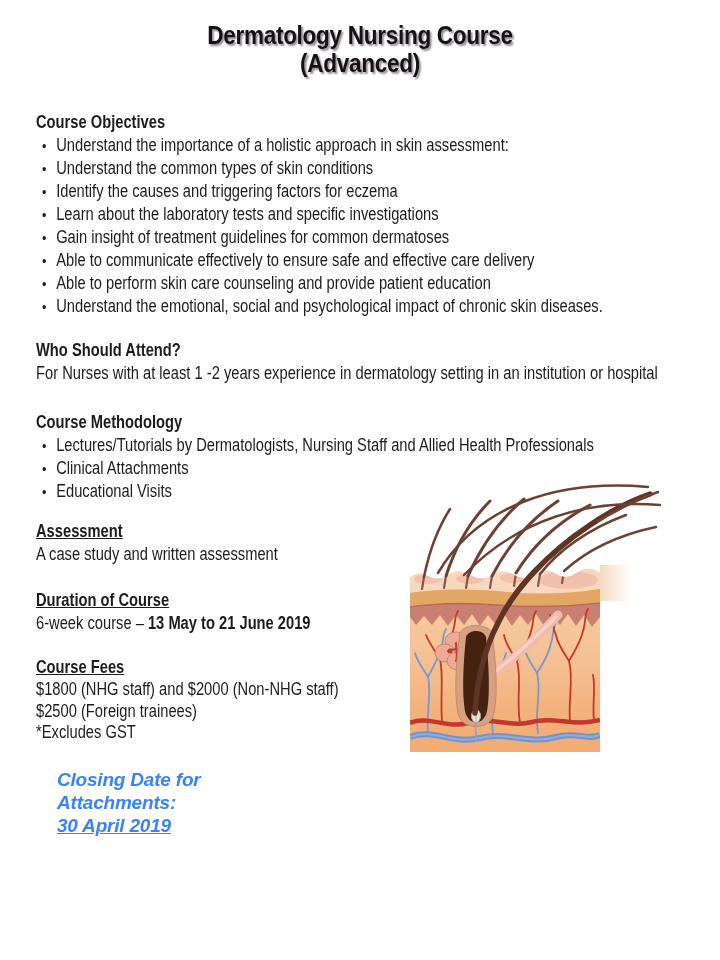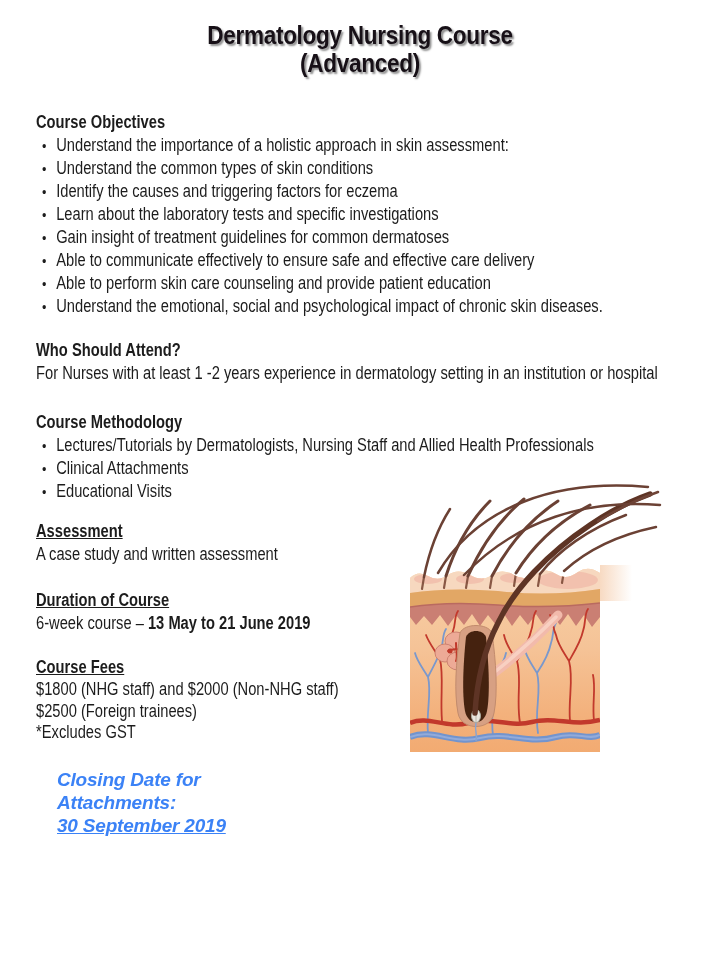--- a/index.html
+++ b/index.html
@@ -194,16 +194,16 @@
       <path d="M142,109 C160,86 190,64 228,50" stroke-width="2.5"></path>
       <path d="M166,106 C188,86 220,70 258,62" stroke-width="2.5"></path>
       <path d="M40,108 C80,40 160,14 250,22" stroke-width="2.5"></path>
       <path d="M66,110 C120,54 190,34 262,40" stroke-width="2.5"></path>
     </g>
   </svg>
 
   <div class="closing">
     <div>Closing Date for</div>
     <div>Attachments:</div>
-    <div class="u">30 September 2019</div>
+    <div class="u">30 April 2019</div>
   </div>
 
 </div>
 
 </body></html>

